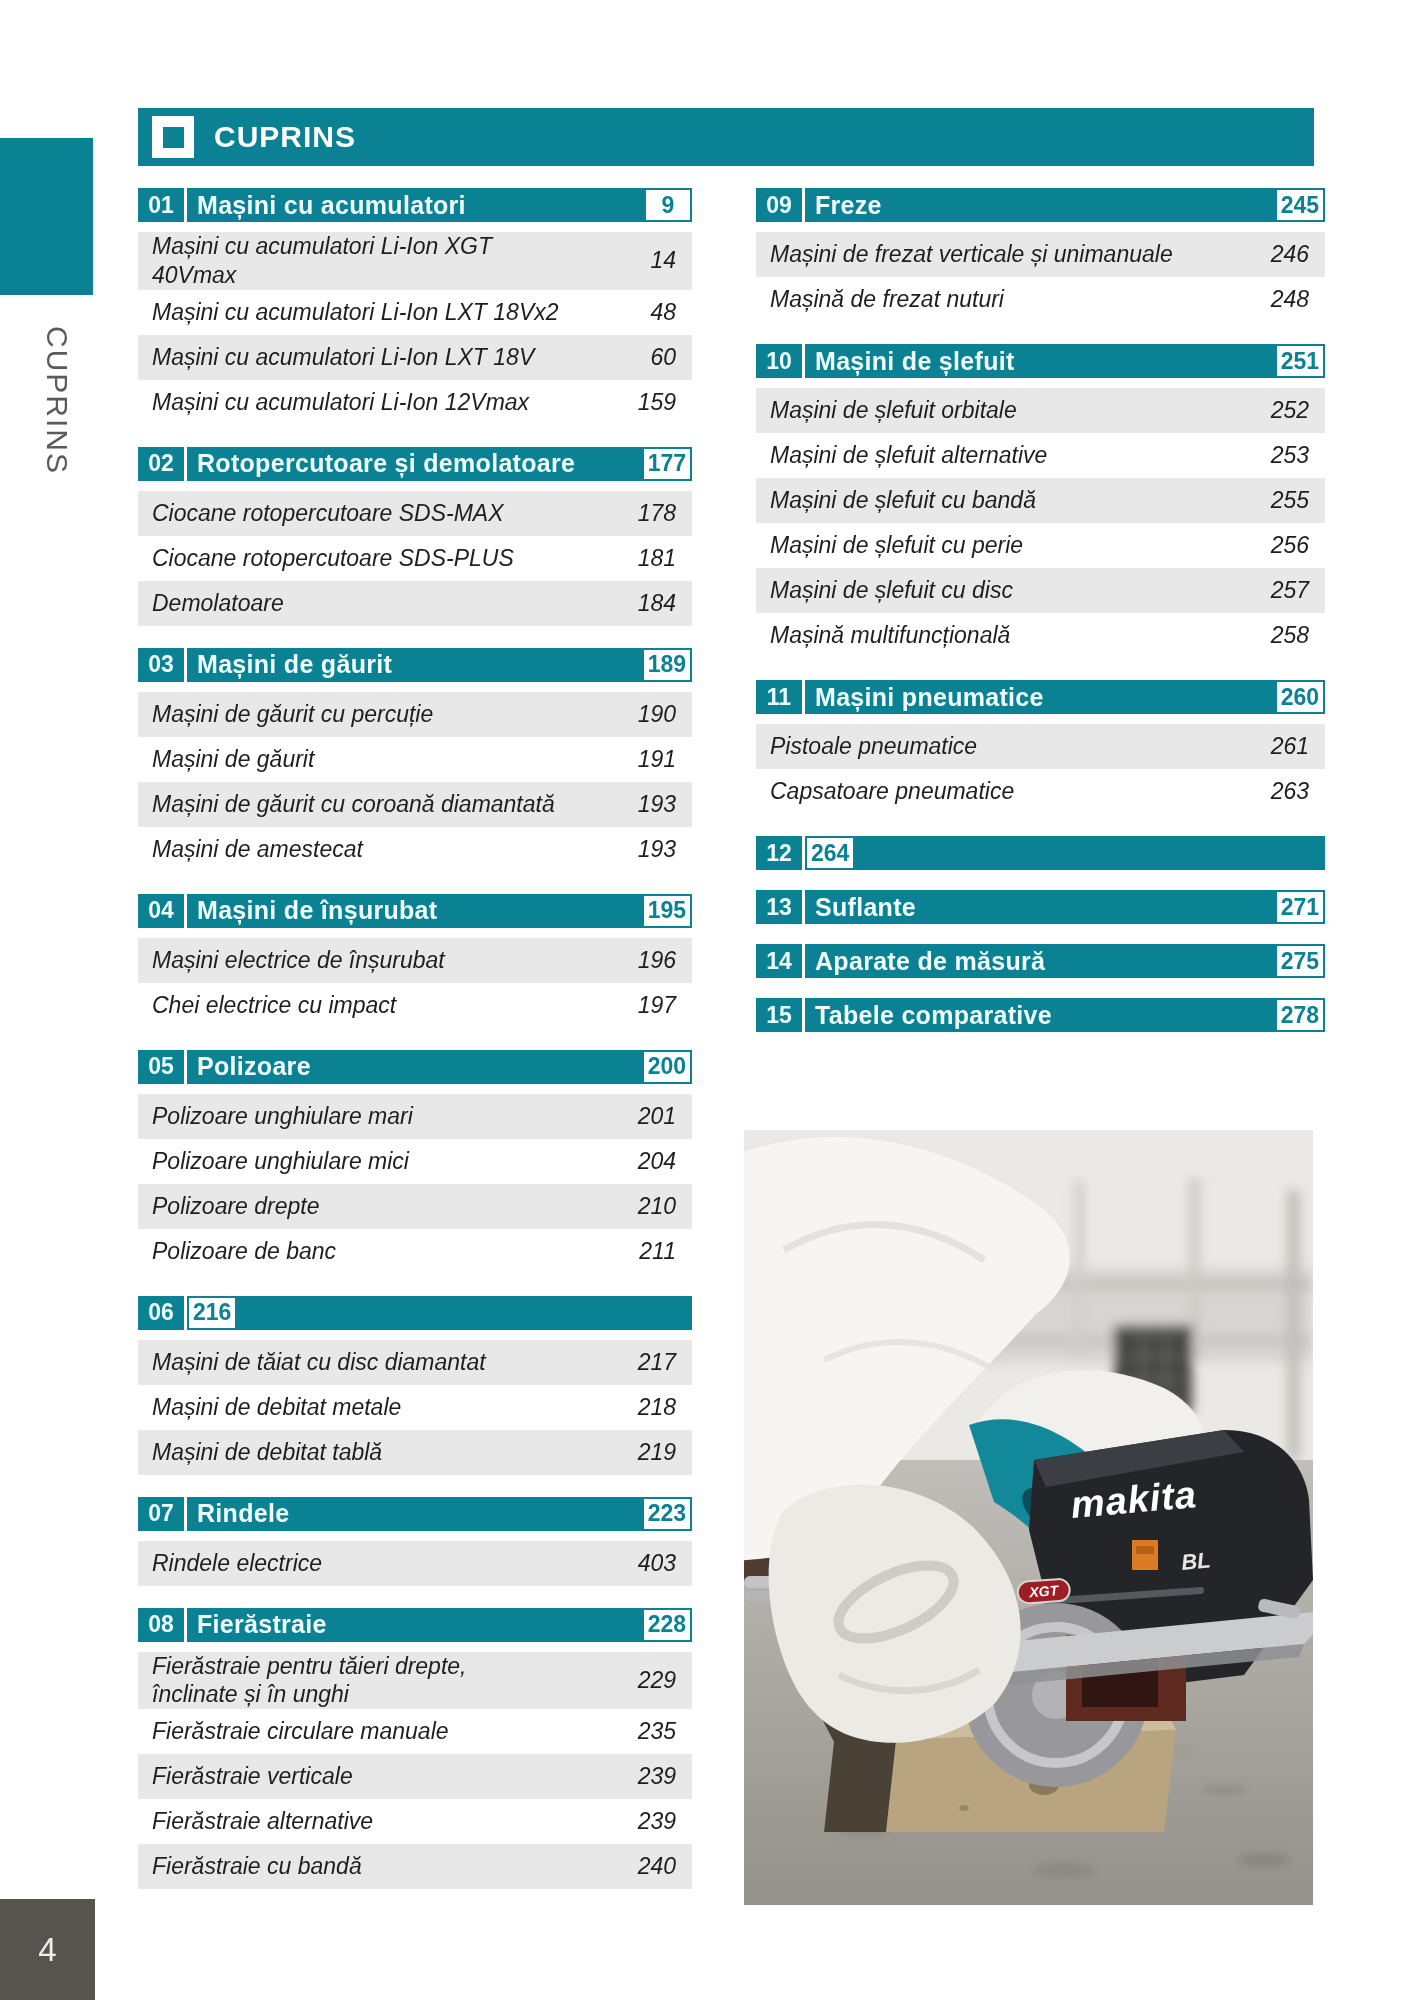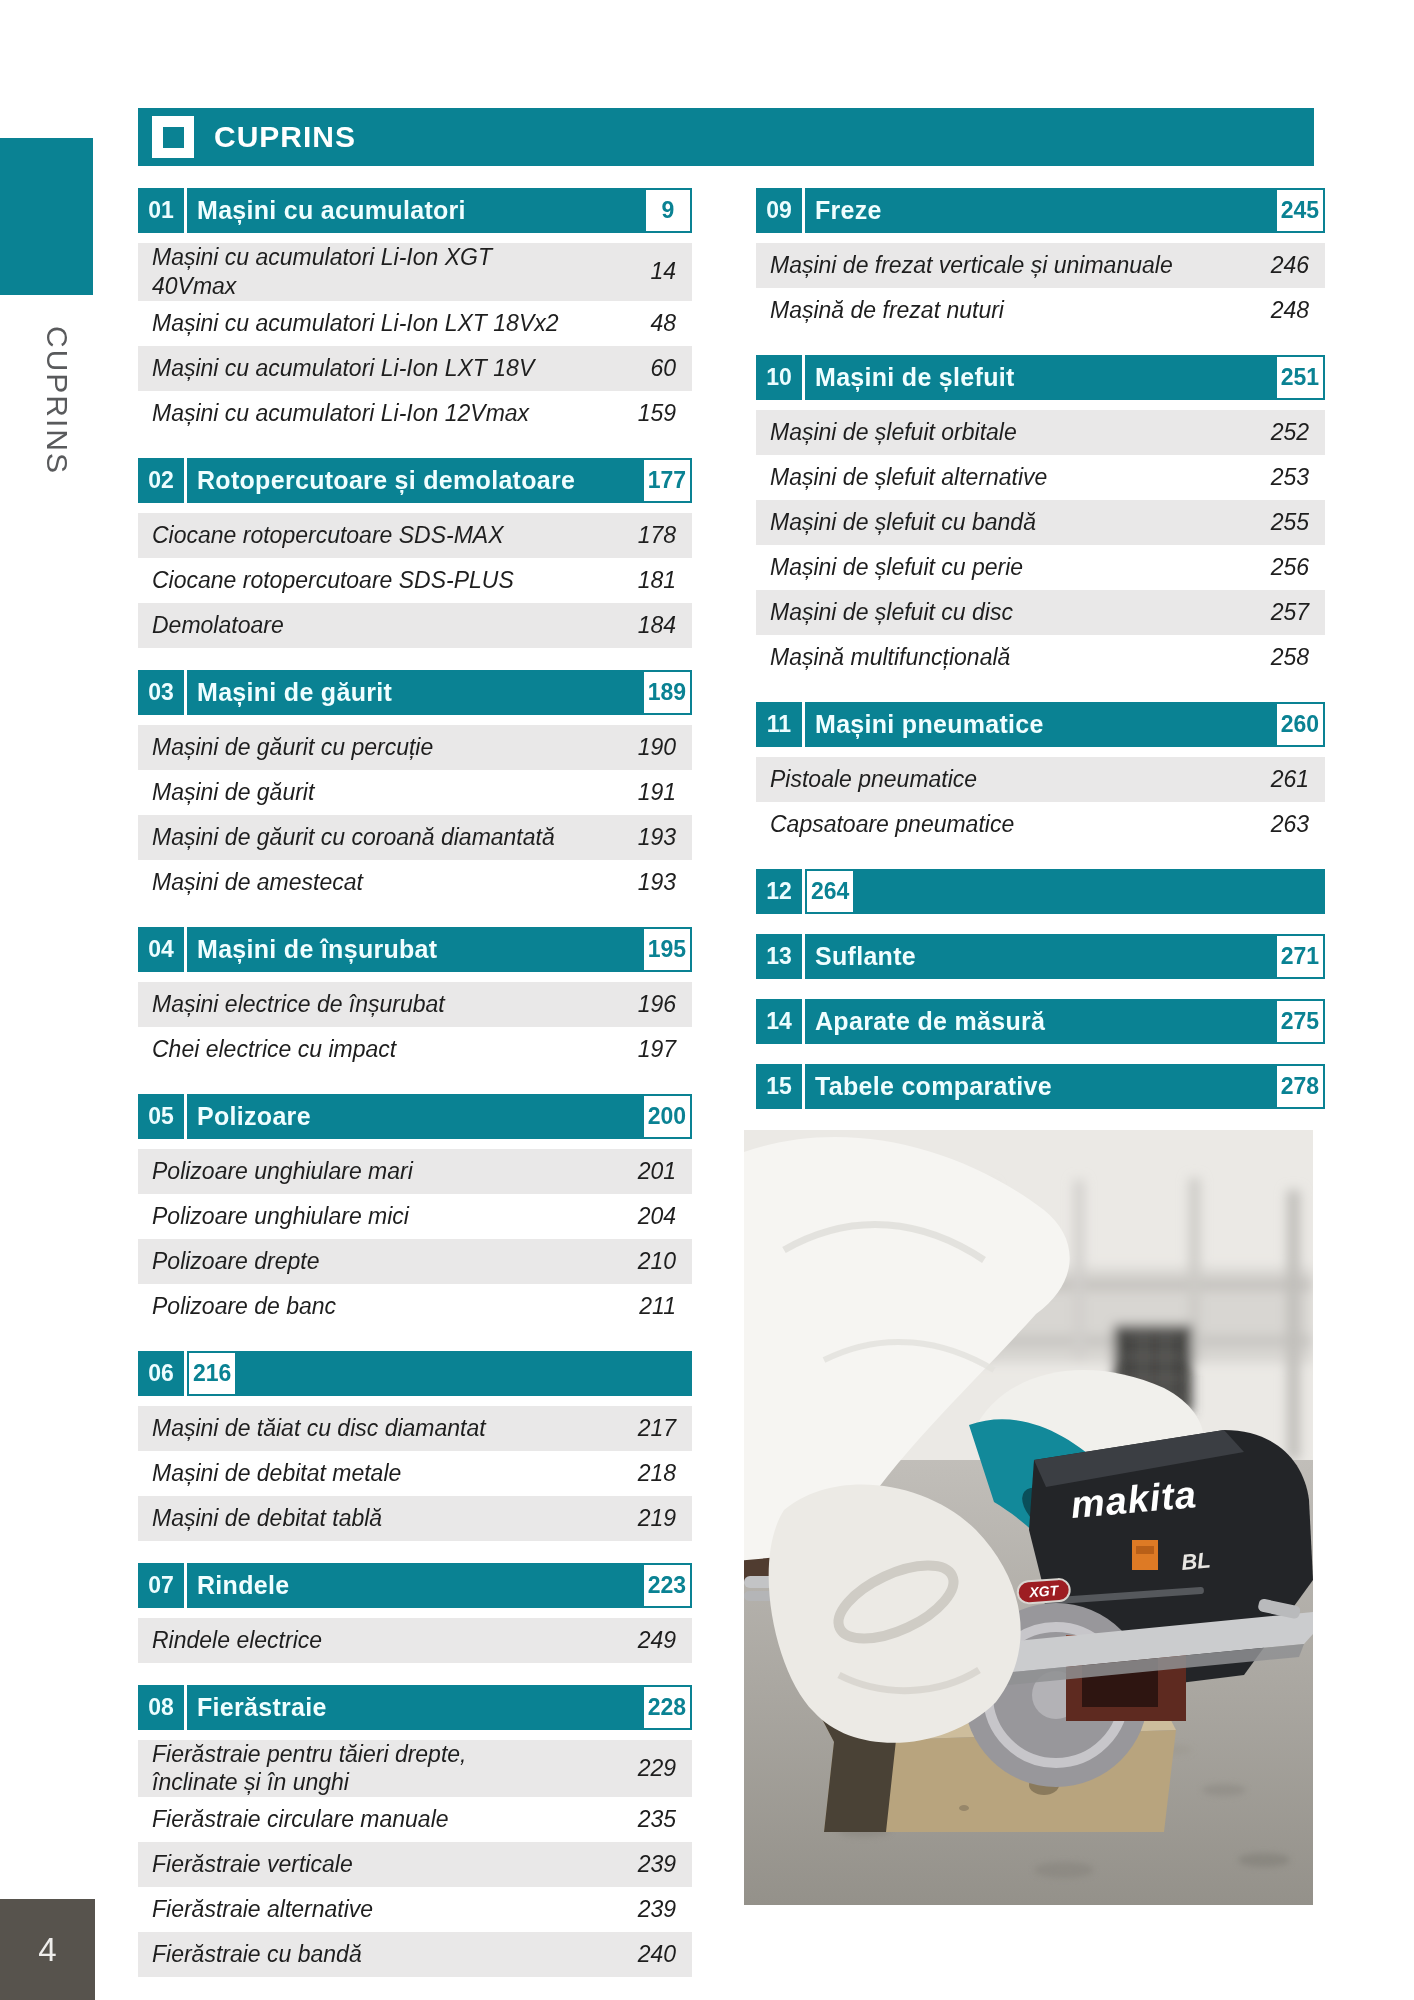--- a/index.html
+++ b/index.html
@@ -26,21 +26,21 @@
   }
   .header-icon{width:42px;height:42px;background:#fff;margin-left:14px;display:flex;align-items:center;justify-content:center;}
   .header-icon-inner{width:21px;height:21px;background:var(--teal);}
   .header-title{color:#fff;font-size:30px;font-weight:bold;letter-spacing:1px;margin-left:20px;}
   
   .toc-col{position:absolute;top:188px;}
   .toc-col.left{left:138px;width:554px;}
   .toc-col.right{left:756px;width:569px;}
   .toc-section{margin-bottom:22px;}
   .toc-section.no-items{margin-bottom:20px;}
-  .sec-bar{display:flex;align-items:stretch;height:45px;background:var(--teal);}
+  .sec-bar{display:flex;align-items:stretch;height:34px;background:var(--teal);}
   .sec-num{
     flex:none;width:46px;display:flex;align-items:center;justify-content:center;
     color:#ecfdff;font-size:23px;font-weight:bold;border-right:3px solid #fff;
   }
   .sec-title{
     flex:1;display:flex;align-items:center;padding-left:10px;
     color:#f0feff;font-size:25px;font-weight:bold;letter-spacing:.3px;
   }
   .sec-page{
     flex:none;min-width:48px;box-sizing:border-box;background:#fff;border:2px solid var(--teal);
@@ -236,21 +236,21 @@
 
   <div class="toc-section">
     <div class="sec-bar">
       <div class="sec-num">07</div>
       <div class="sec-title">Rindele</div>
       <div class="sec-page">223</div>
     </div>
     <div class="toc-items">
   <div class="toc-item stripe">
     <span class="toc-item-label">Rindele electrice</span>
-    <span class="toc-item-page">249</span>
+    <span class="toc-item-page">403</span>
   </div>
 </div>
   </div>
 
   <div class="toc-section">
     <div class="sec-bar">
       <div class="sec-num">08</div>
       <div class="sec-title">Fierăstraie</div>
       <div class="sec-page">228</div>
     </div>

